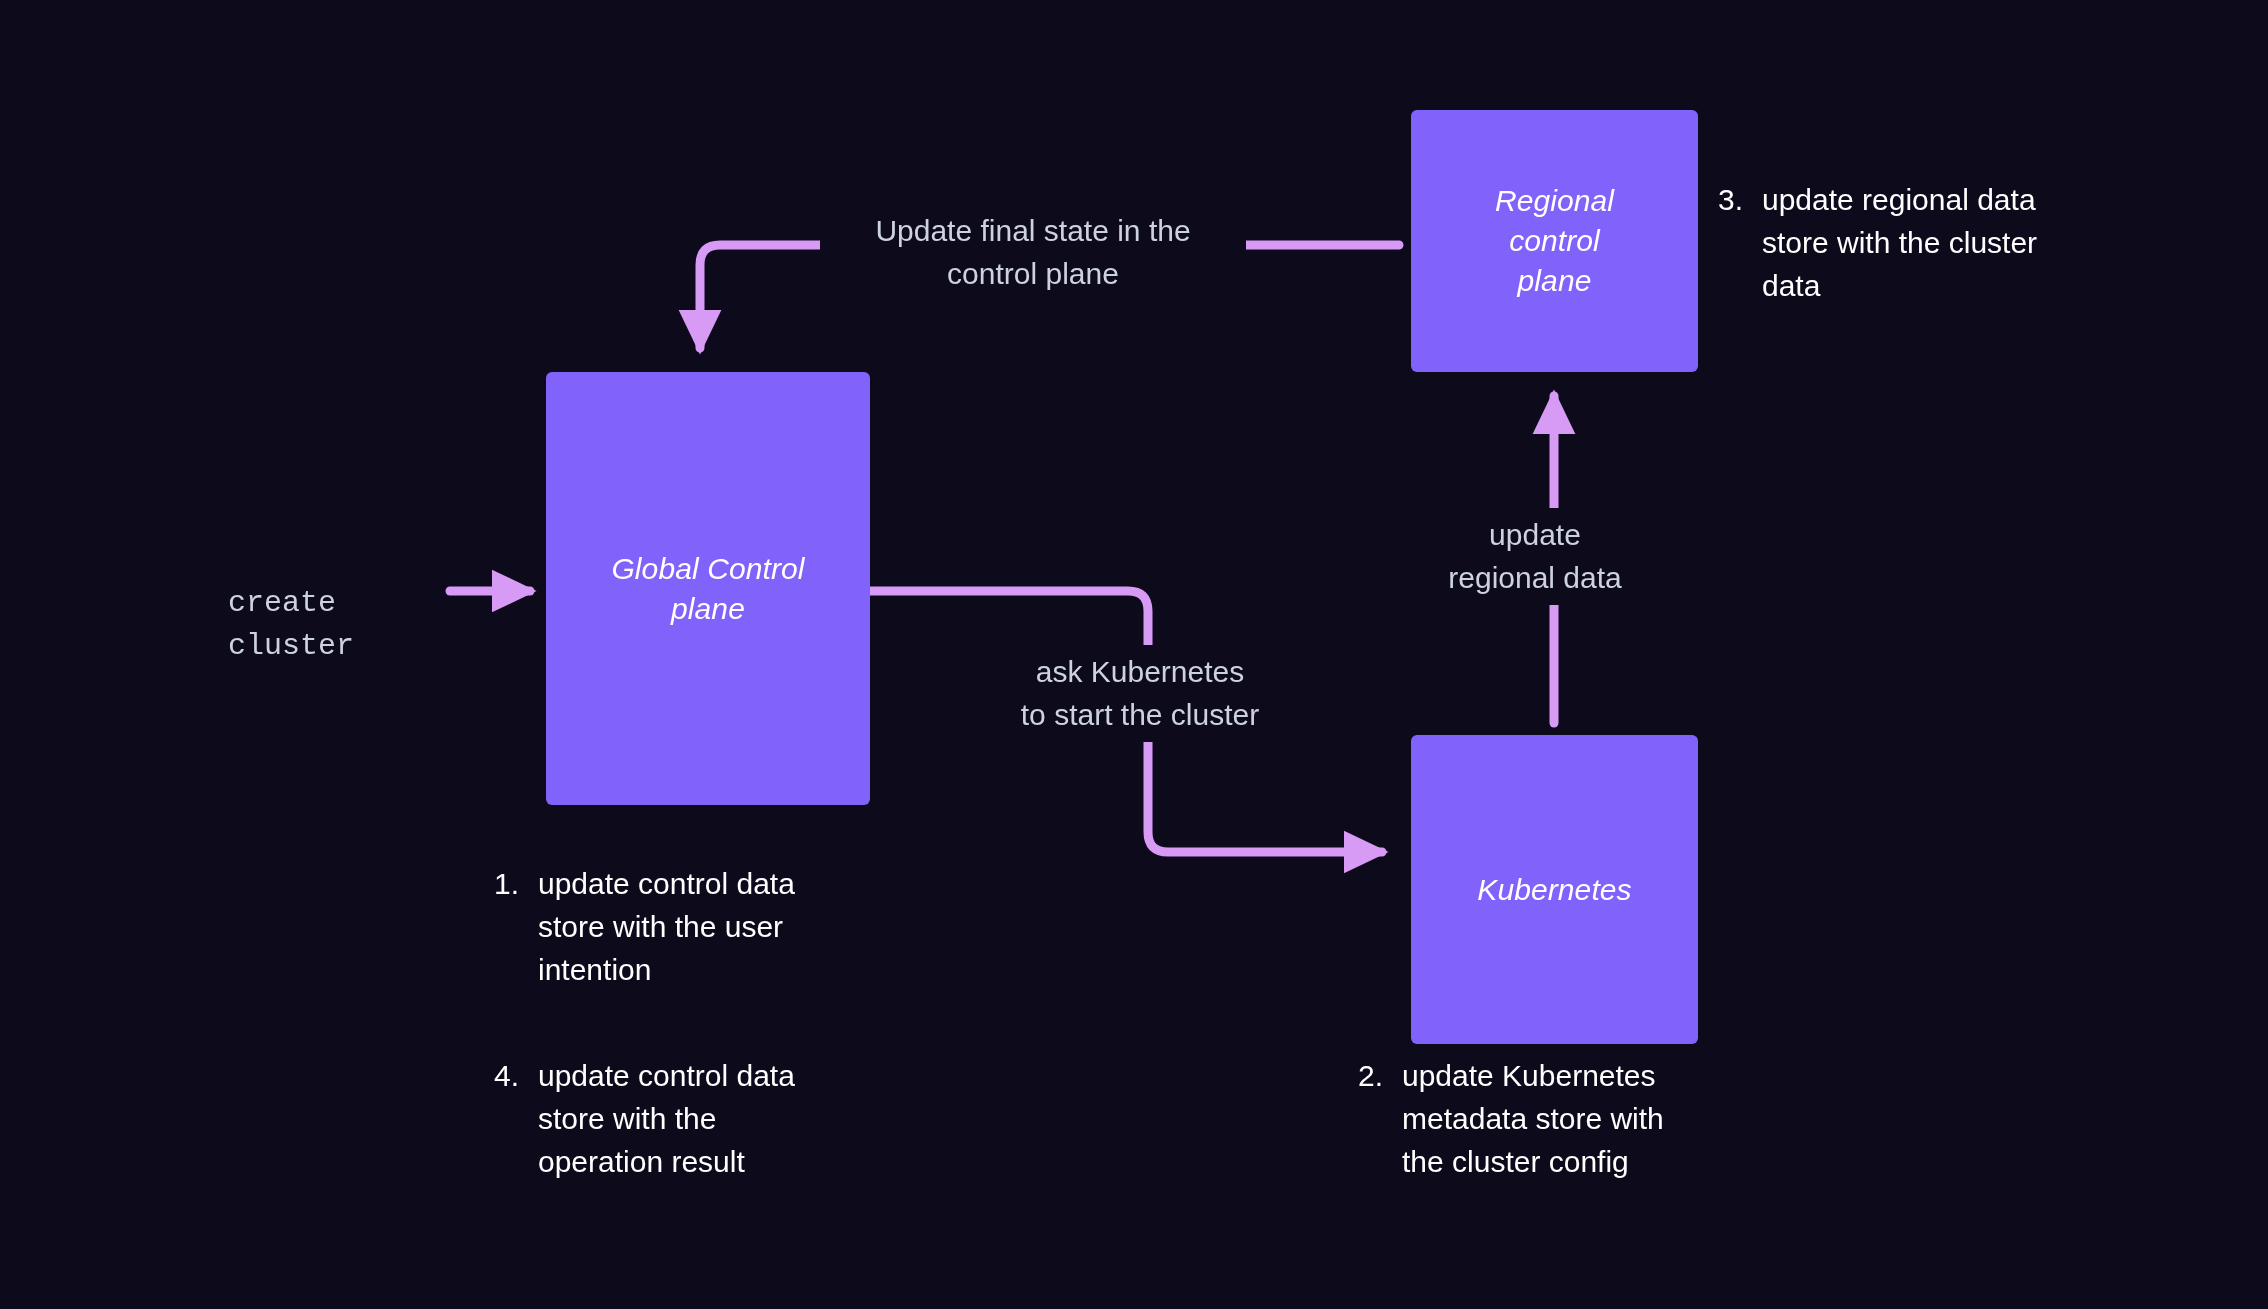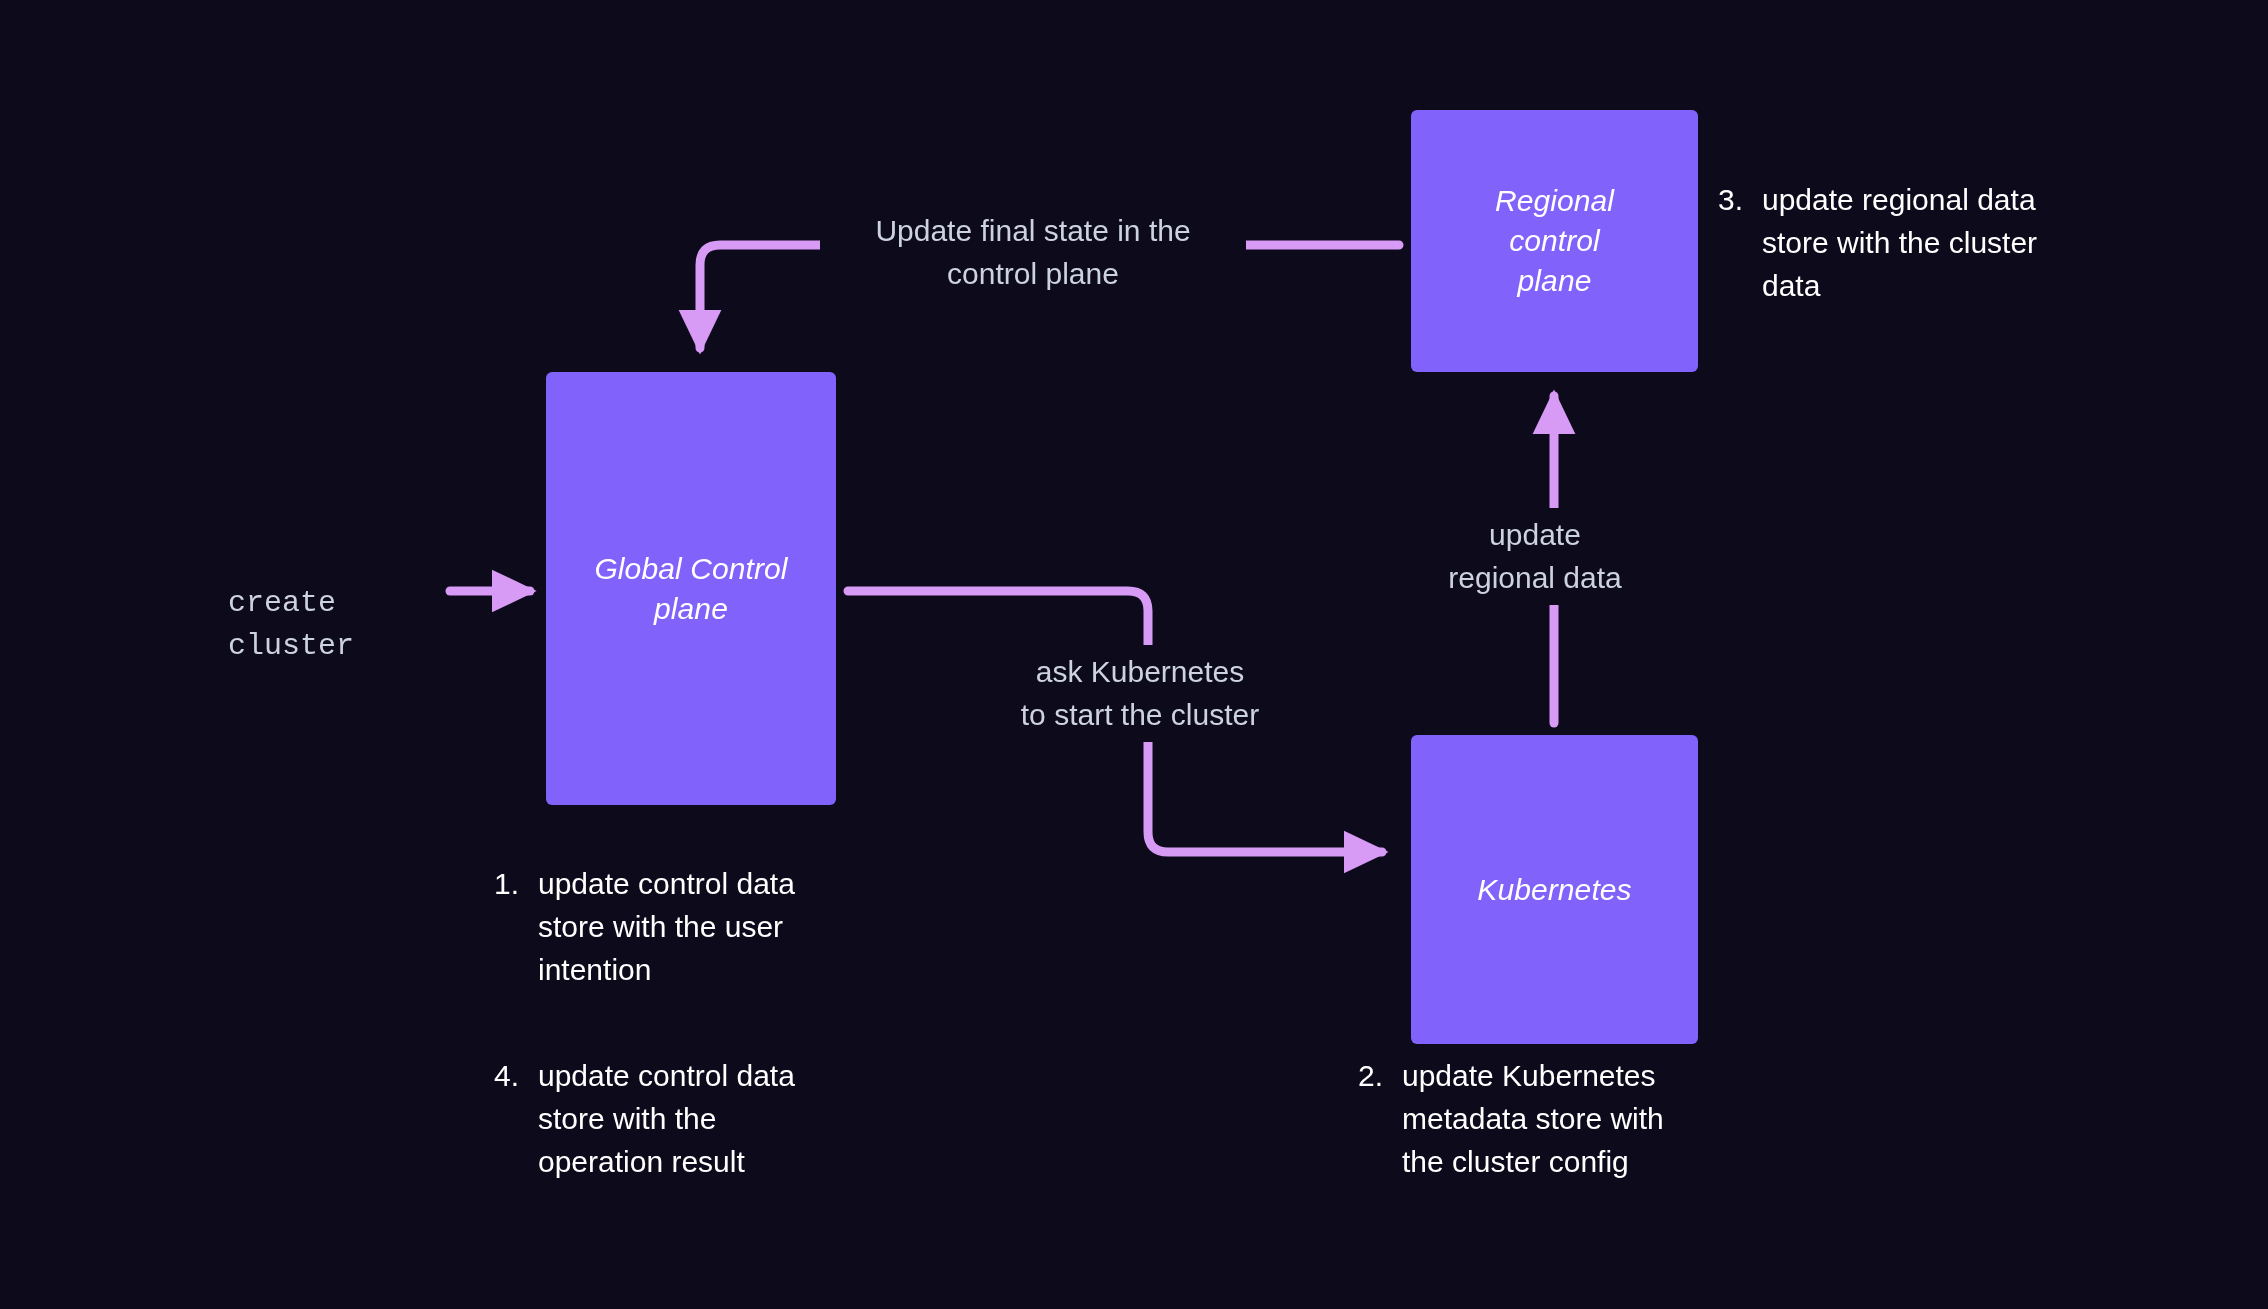--- a/index.html
+++ b/index.html
@@ -39,21 +39,21 @@
     font-size: 30px;
     line-height: 1.33;
     letter-spacing: 0.1px;
     box-sizing: border-box;
     padding: 6px 16px;
     z-index: 3;
     font-style: italic;
   }
   .node-label { white-space: pre-line; }
 
-  #node-global        { left: 546px;  top: 372px;  width: 290px; height: 433px; }
+  #node-global        { left: 546px;  top: 372px;  width: 324px; height: 433px; }
   #node-regional      { left: 1411px; top: 110px;  width: 287px; height: 262px; }
   #node-kubernetes    { left: 1411px; top: 735px;  width: 287px; height: 309px; }
 
   
   .edge-label {
     position: absolute;
     color: #ccd2de;
     font-size: 30px;
     line-height: 1.42;
     text-align: center;

